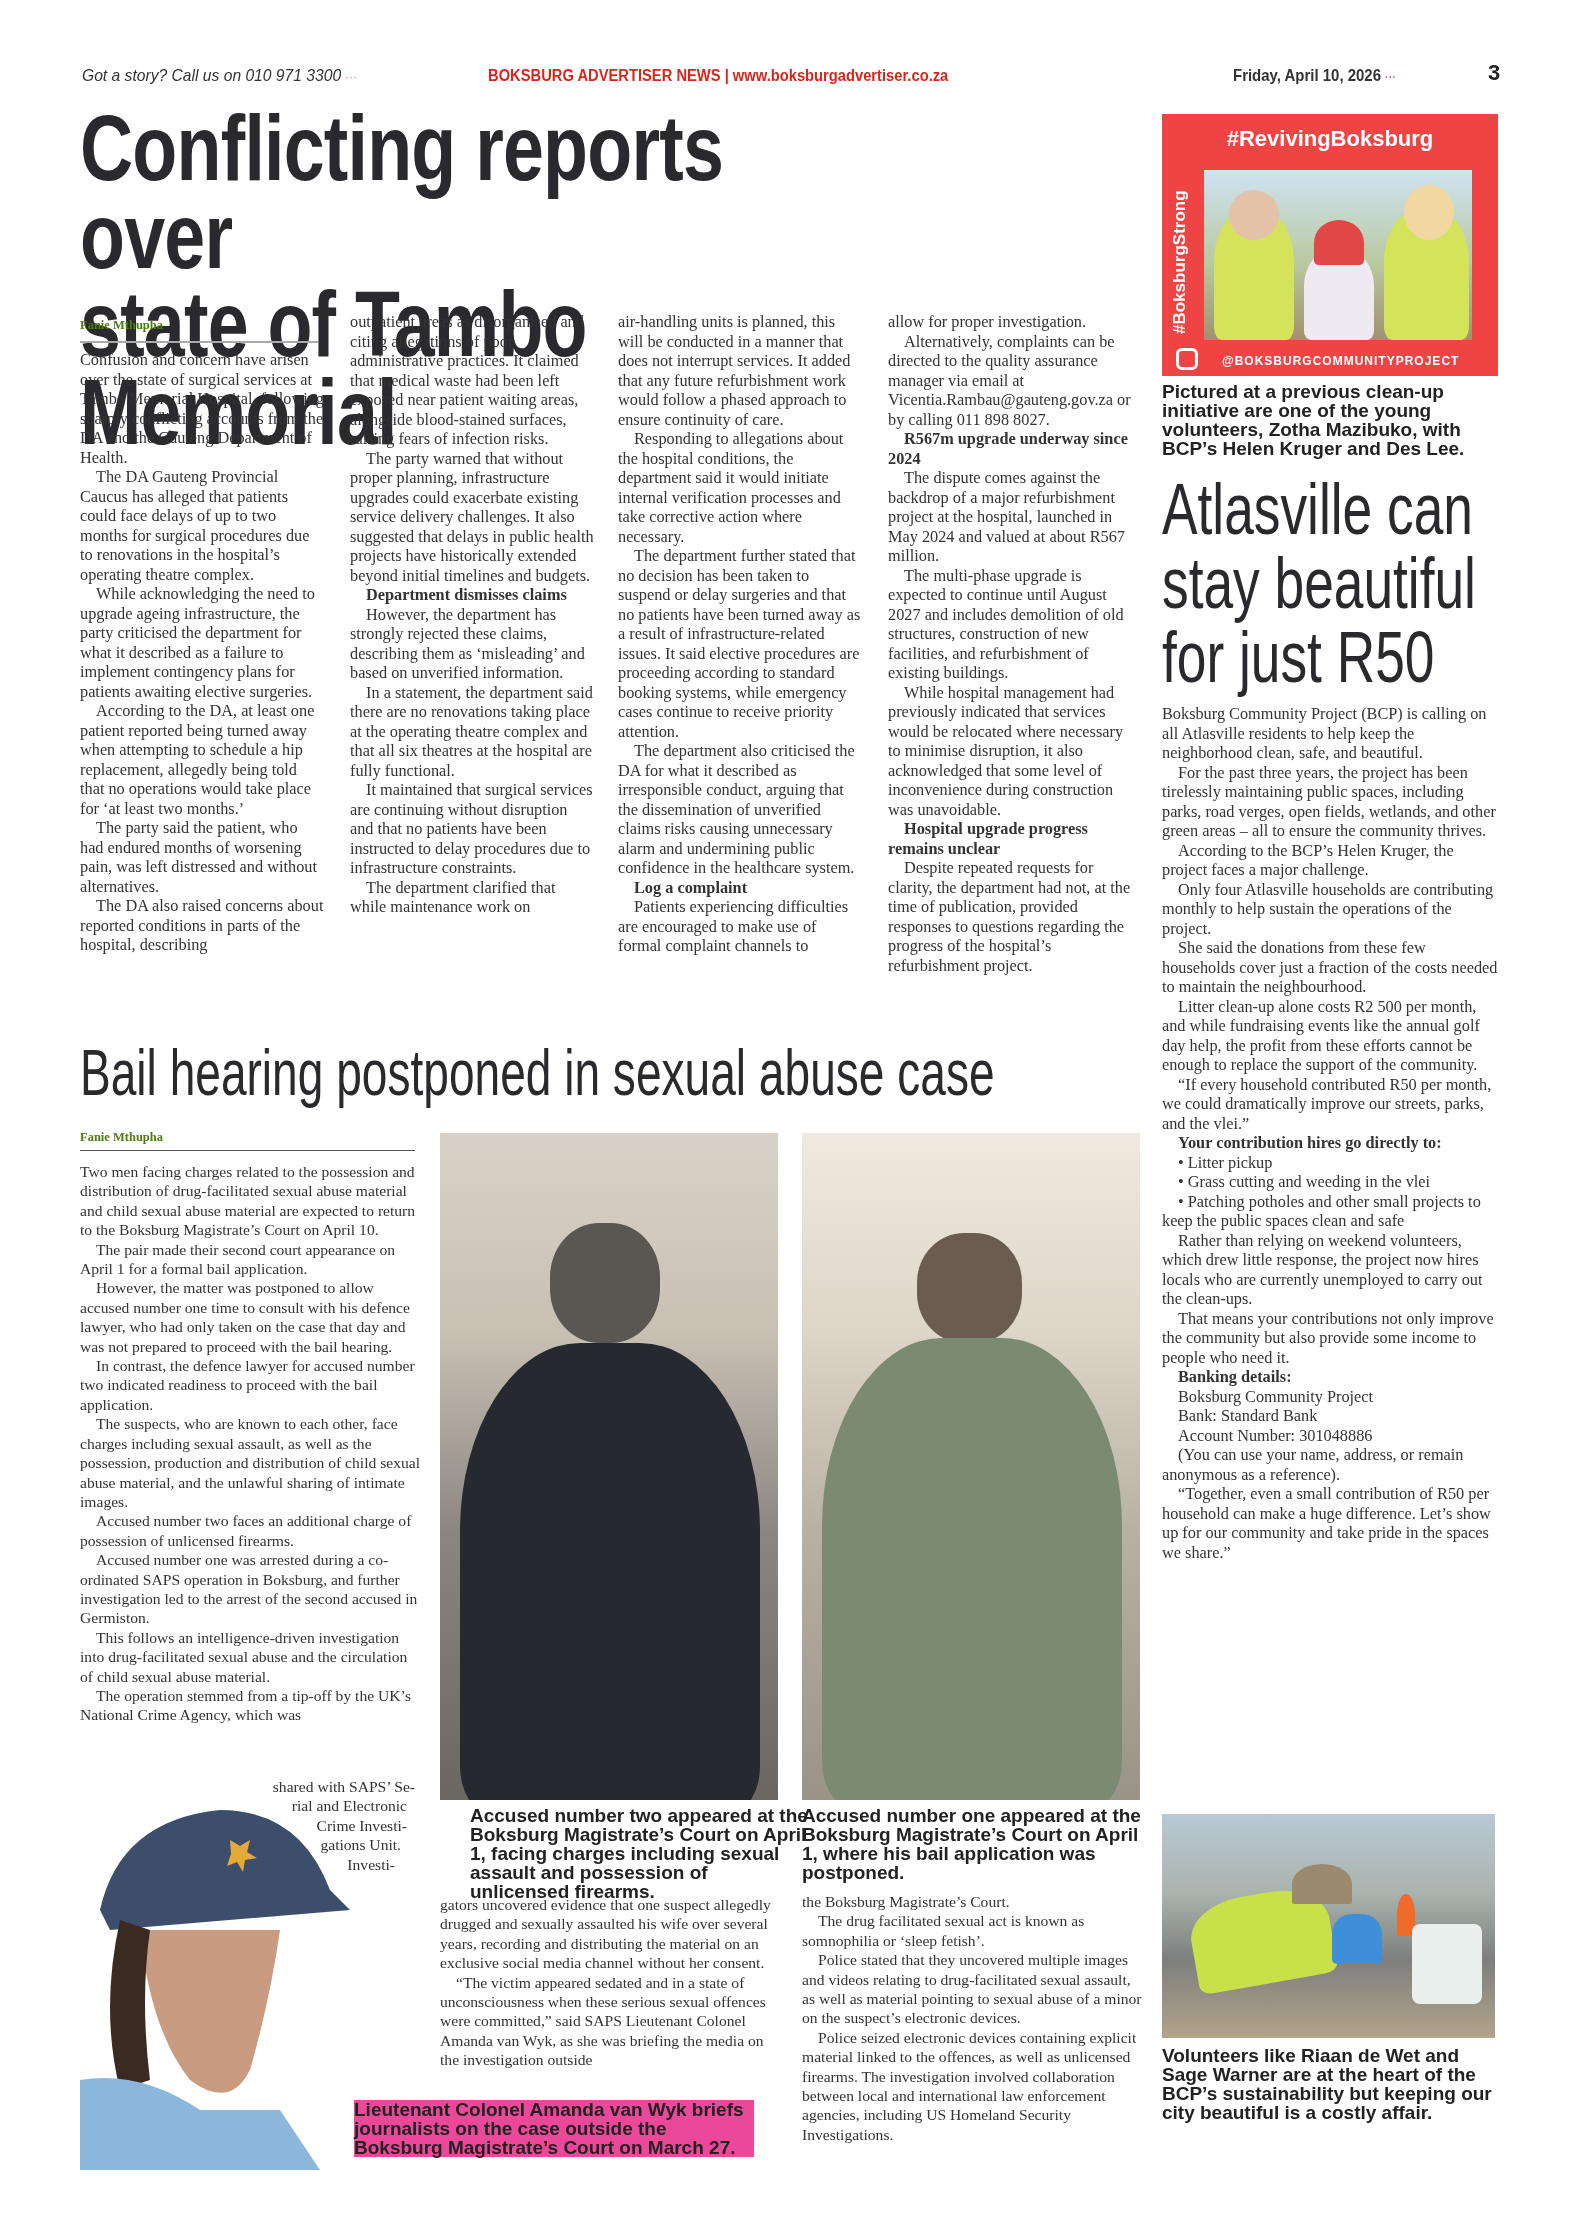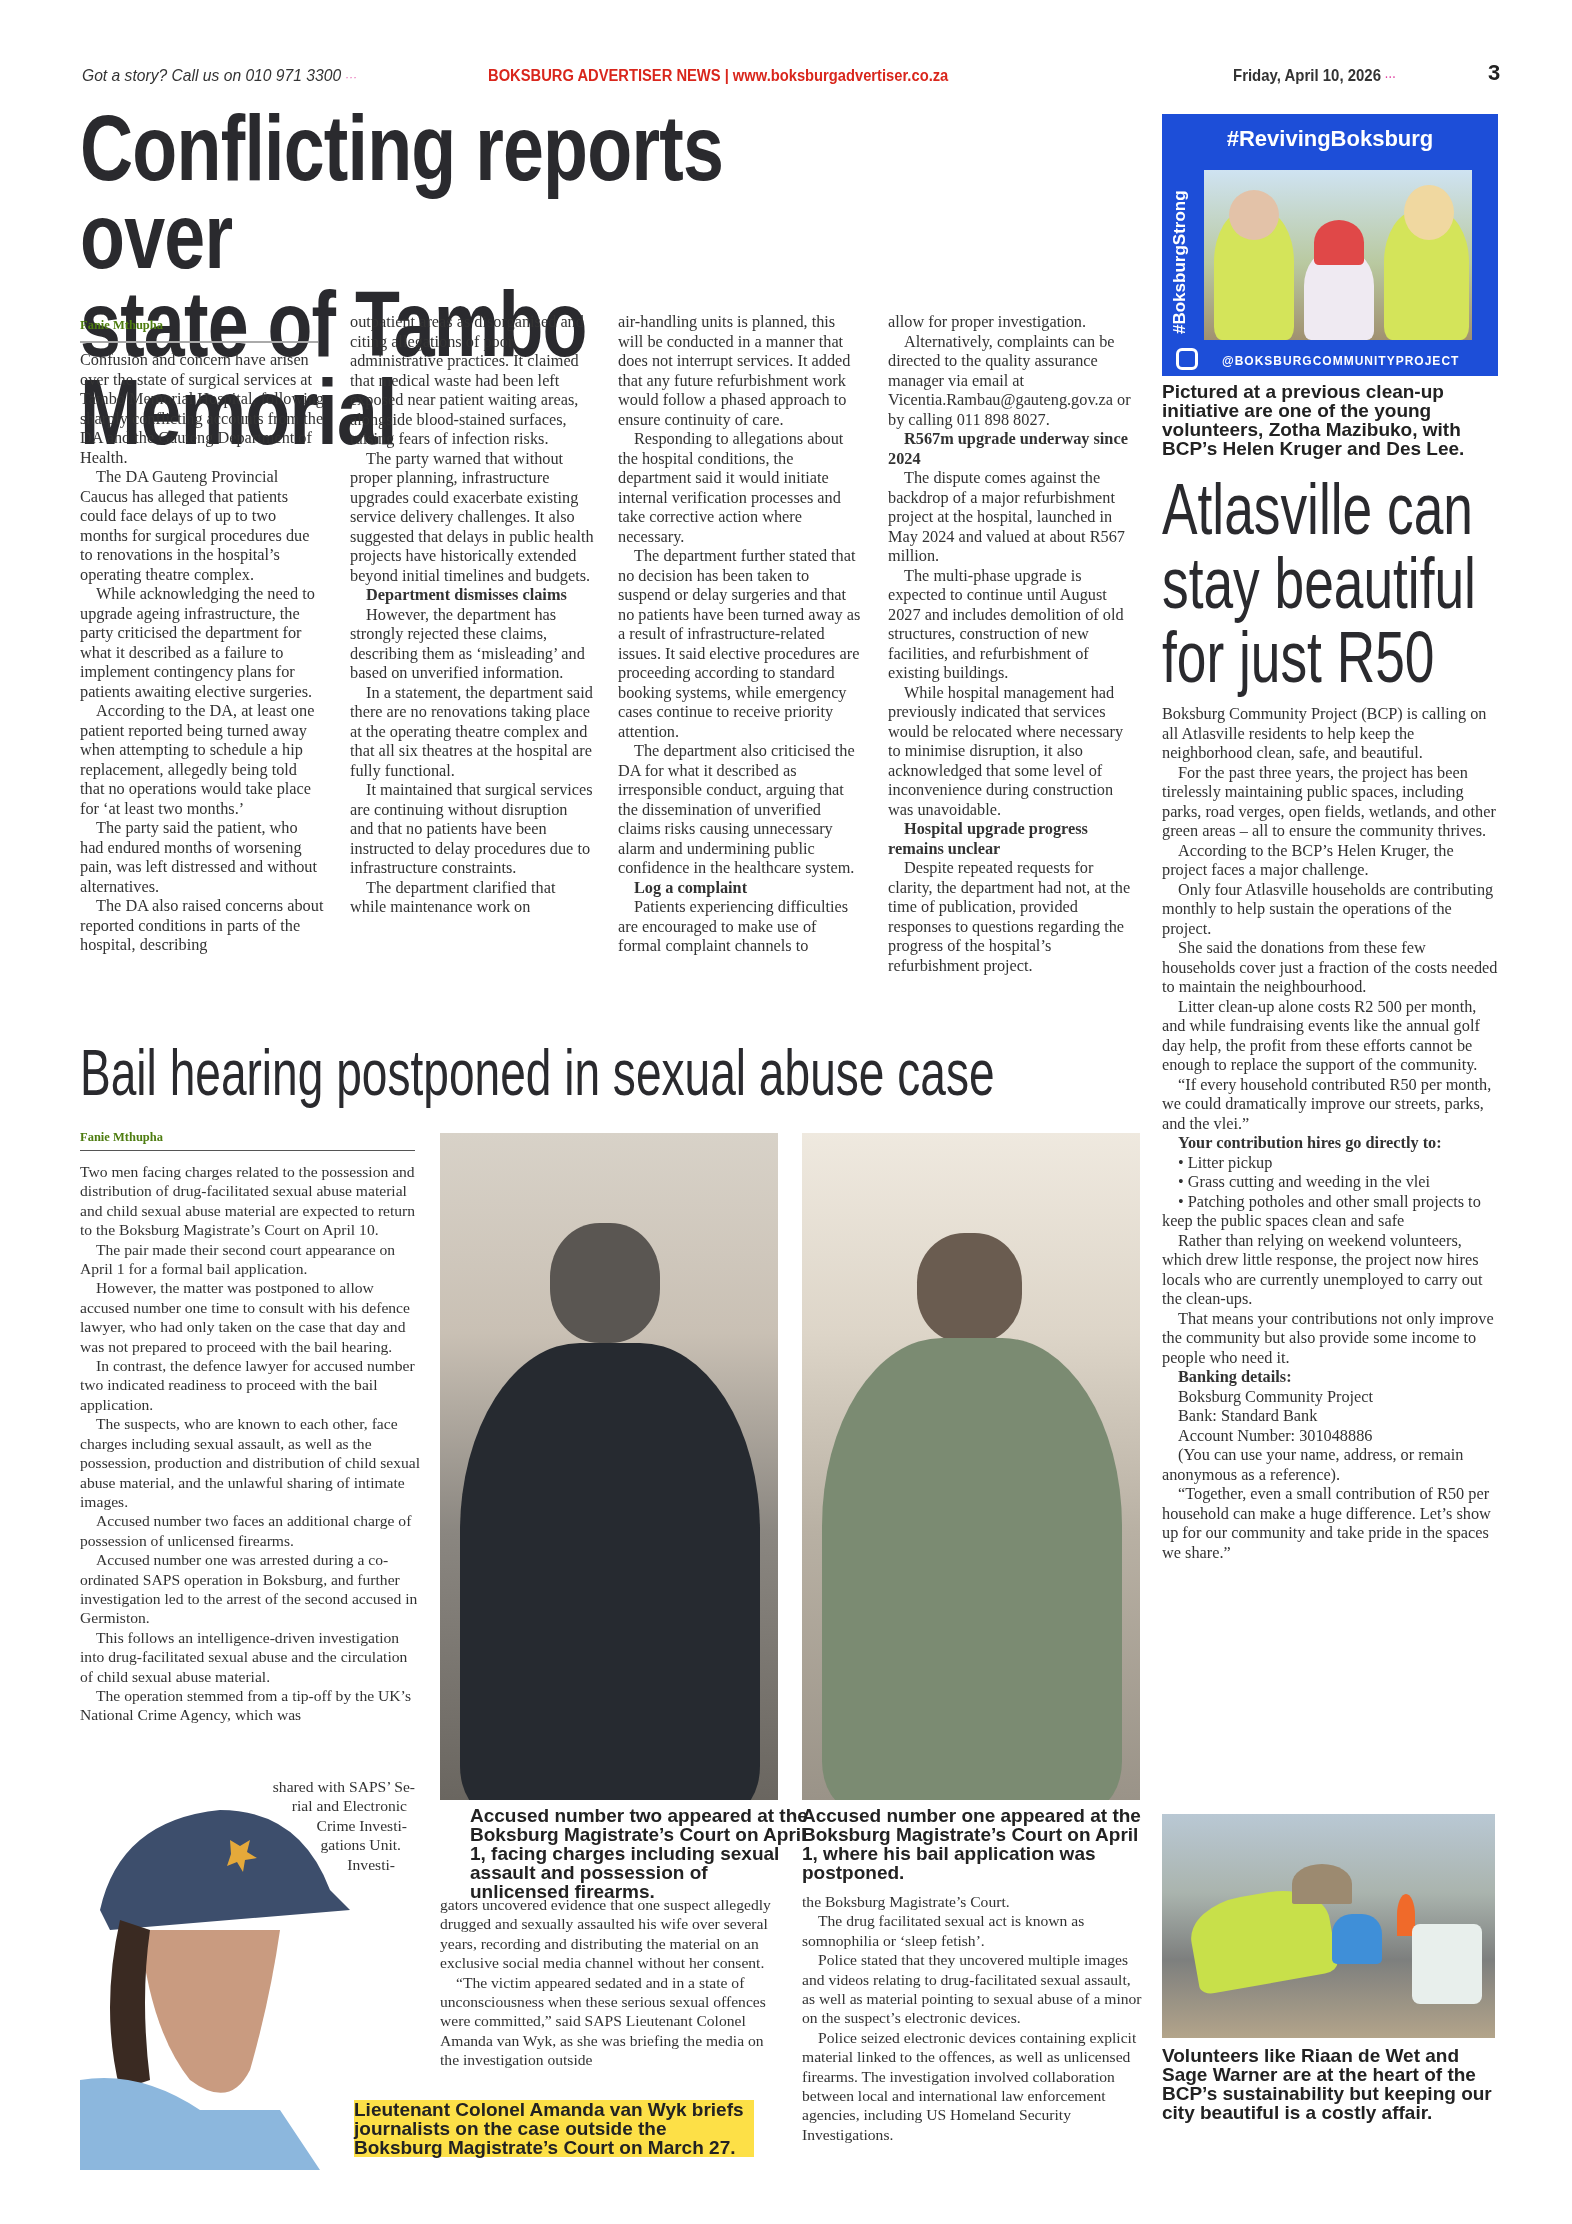--- a/index.html
+++ b/index.html
@@ -30,21 +30,21 @@
   .col { font-size: 16.3px; line-height: 19.5px; color: #333; }
   .col p { text-indent: 16px; }
   .col p.first { text-indent: 0; }
   .col p.sub { font-weight: bold; }
   .col p.li { text-indent: 16px; }
 
   .caption { font-family: Liberation Sans, sans-serif; font-weight: bold; font-size: 19px; line-height: 19px; color: #222; }
 
   
   .photo { overflow: hidden; }
-  .photo-bcp { left: 1162px; top: 114px; width: 336px; height: 262px; background: #1d4ed8; }
+  .photo-bcp { left: 1162px; top: 114px; width: 336px; height: 262px; background: #ef4444; }
   .photo-bcp .frame-inner { position: absolute; left: 42px; top: 56px; width: 268px; height: 170px;
       background: linear-gradient(180deg, #cfe3f2 0%, #b9c9a0 55%, #a09070 100%); }
   .photo-bcp .hashtag { position: absolute; left: 0; right: 0; top: 12px; text-align: center;
       font-family: "Liberation Sans", sans-serif; font-weight: bold; color: #fff; font-size: 22px; }
   .photo-bcp .side { position: absolute; left: 8px; top: 70px; width: 28px; height: 150px; color: #fff;
       font-family: "Liberation Sans", sans-serif; font-weight: bold; font-size: 17px; writing-mode: vertical-rl; transform: rotate(180deg); }
   .photo-bcp .handle { position: absolute; left: 60px; bottom: 8px; color: #fff; font-family: "Liberation Sans", sans-serif;
       font-weight: bold; font-size: 12px; letter-spacing: 1px; }
   .photo-bcp .ig { position: absolute; left: 14px; bottom: 6px; width: 22px; height: 22px; border: 3px solid #fff; border-radius: 6px; }
   .person { position: absolute; border-radius: 40% 40% 10% 10%; }
@@ -168,21 +168,21 @@
     <p class="first">gators uncovered evidence that one suspect allegedly drugged and sexually assaulted his wife over several years, recording and distributing the material on an exclusive social media channel without her consent.</p>
     <p class="p">“The victim appeared sedated and in a state of unconsciousness when these serious sexual offences were committed,” said SAPS Lieutenant Colonel Amanda van Wyk, as she was briefing the media on the investigation outside</p>
   </div>
 <div class="abs col" style="left:802px; top:1892px; width:340px; font-size:15.6px; line-height:19.4px;">
     <p class="first">the Boksburg Magistrate’s Court.</p>
     <p class="p">The drug facilitated sexual act is known as somnophilia or ‘sleep fetish’.</p>
     <p class="p">Police stated that they uncovered multiple images and videos relating to drug-facilitated sexual assault, as well as material pointing to sexual abuse of a minor on the suspect’s electronic devices.</p>
     <p class="p">Police seized electronic devices containing explicit material linked to the offences, as well as unlicensed firearms. The investigation involved collaboration between local and international law enforcement agencies, including US Homeland Security Investigations.</p>
   </div>
 
-<div class="abs caption" style="left:354px; top:2100px; width:400px; background:#fde047;">Lieutenant Colonel Amanda van Wyk briefs journalists on the case outside the Boksburg Magistrate’s Court on March 27.</div>
+<div class="abs caption" style="left:354px; top:2100px; width:400px; background:#ec4899;">Lieutenant Colonel Amanda van Wyk briefs journalists on the case outside the Boksburg Magistrate’s Court on March 27.</div>
 
 <div class="abs photo photo-bcp">
   <div class="hashtag">#RevivingBoksburg</div>
   <div class="side">#BoksburgStrong</div>
   <div class="frame-inner">
     <div class="person" style="left:10px; top:40px; width:80px; height:130px; background:#d4e45a;"></div>
     <div class="person" style="left:25px; top:20px; width:50px; height:50px; background:#e3c2a8; border-radius:50%;"></div>
     <div class="person" style="left:100px; top:80px; width:70px; height:90px; background:#efeaf2;"></div>
     <div class="person" style="left:110px; top:50px; width:50px; height:45px; background:#e04848; border-radius:50% 50% 10% 10%;"></div>
     <div class="person" style="left:180px; top:40px; width:85px; height:130px; background:#d4e45a;"></div>

